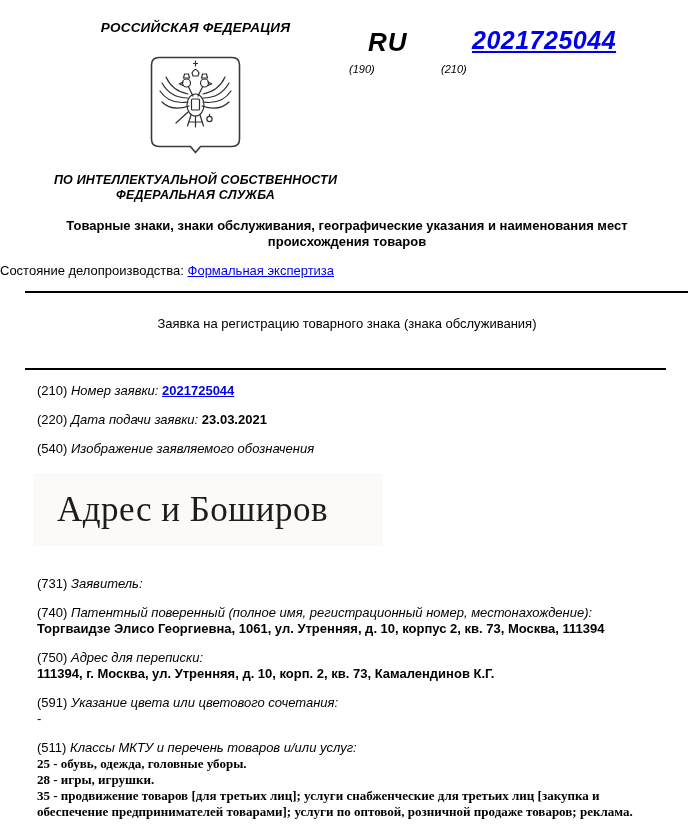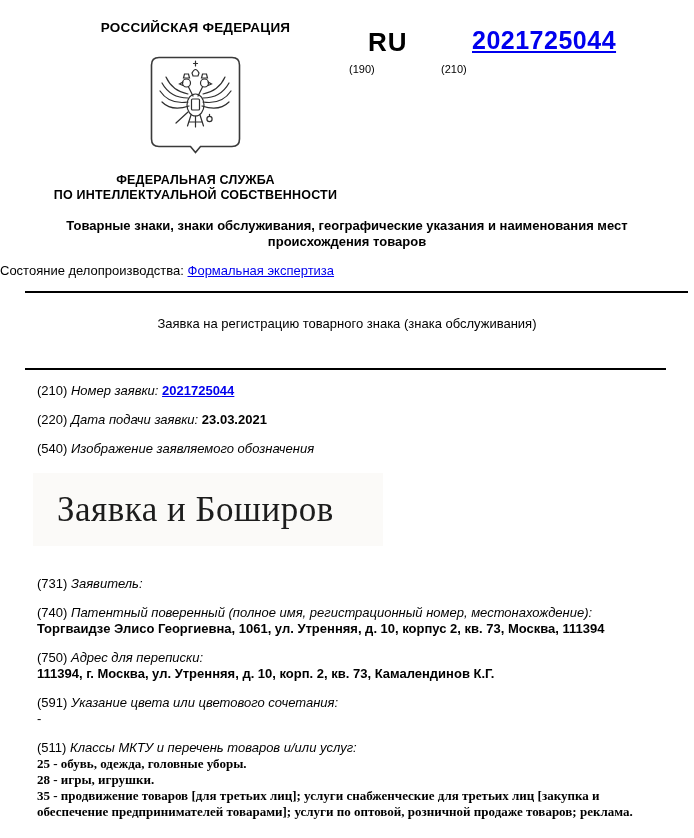--- a/index.html
+++ b/index.html
@@ -2,21 +2,21 @@
 <html lang="ru"><head>
 <meta charset="utf-8">
 <style>
   html,body{margin:0;padding:0;}
   body{
     width:694px;height:838px;background:#ffffff;color:#000;
     font-family:"Liberation Sans",sans-serif;font-size:13px;
     position:relative;overflow:hidden;
   }
   
-  .header{position:relative;height:212px;}
+  .header{position:relative;height:212px;font-style:italic;}
   .header-left{position:absolute;left:28px;top:20px;width:335px;text-align:center;}
   .country{font-weight:bold;font-size:13.5px;letter-spacing:.2px;}
   .arms{display:block;margin:21px auto 18px;width:91px;height:99px;}
   .agency{font-weight:bold;font-size:12.5px;line-height:15px;letter-spacing:.2px;}
   .code-sup{position:absolute;font-size:11px;color:#000;margin-top:40px;}
   .code-190{left:349px;top:23px;}
   .code-210{left:441px;top:23px;}
   .ru-big{position:absolute;left:368px;top:27px;font-size:26px;font-weight:bold;letter-spacing:1px;}
   .app-num-big{position:absolute;left:472px;top:26px;font-size:25px;font-weight:bold;
     color:#0000ee;text-decoration:underline;letter-spacing:.5px;cursor:pointer;}
@@ -81,22 +81,22 @@
         <path d="M52 50 C 64 54 73 52 79 46"></path>
 
         <path d="M41 59 L37.5 70 M45.5 60 V71 M50 59 L53.5 70 M38.5 66 H52.5"></path>
 
         <path d="M38 56 L26 67"></path>
         <circle cx="59.5" cy="63" r="2.6"></circle>
         <path d="M59.5 60.4 V58.4"></path>
       </g>
     </svg>
     <div class="agency">
+      <div>ПО ИНТЕЛЛЕКТУАЛЬНОЙ СОБСТВЕННОСТИ</div>
       <div>ФЕДЕРАЛЬНАЯ СЛУЖБА</div>
-      <div>ПО ИНТЕЛЛЕКТУАЛЬНОЙ СОБСТВЕННОСТИ</div>
     </div>
   </div>
   <span class="code-sup code-190">(190)</span>
   <span class="ru-big">RU</span>
   <span class="code-sup code-210">(210)</span>
   <a class="app-num-big">2021725044</a>
 </div>
 
 <div class="subtitle">Товарные знаки, знаки обслуживания, географические указания и наименования мест происхождения товаров</div>
 
@@ -118,21 +118,21 @@
 
   <div class="field">
     <span>(220) </span><span class="lbl">Дата подачи заявки: </span><span class="val">23.03.2021</span>
   </div>
 
   <div class="field">
     <span>(540) </span><span class="lbl">Изображение заявляемого обозначения</span>
   </div>
 
   <div class="tm-image">
-    <span class="tm-text">Заявка и Боширов</span>
+    <span class="tm-text">Адрес и Боширов</span>
   </div>
 
   <div class="field">
     <div><span>(731) </span><span class="lbl">Заявитель:</span></div>
   </div>
 
   <div class="field">
     <div><span>(740) </span><span class="lbl">Патентный поверенный (полное имя, регистрационный номер, местонахождение):</span></div>
     <div class="val">Торгваидзе Элисо Георгиевна, 1061, ул. Утренняя, д. 10, корпус 2, кв. 73, Москва, 111394</div>
   </div>

